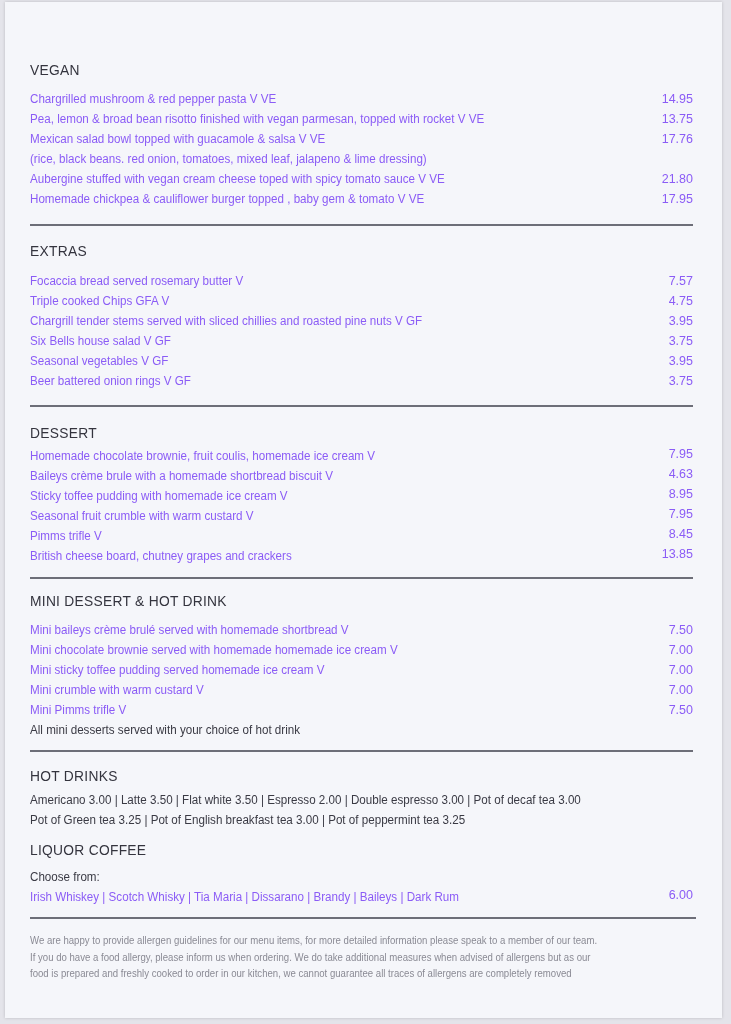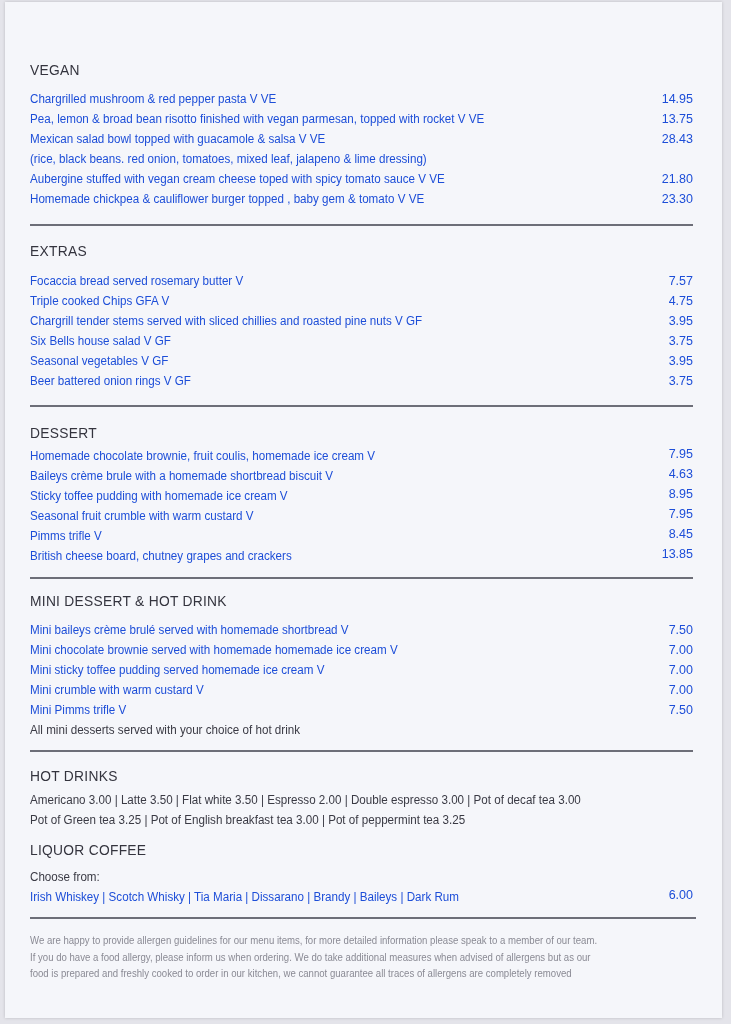--- a/index.html
+++ b/index.html
@@ -15,21 +15,21 @@
     box-shadow: 0 0 3px rgba(0,0,0,0.18);
   }
   .content { position:absolute; left:25px; top:0; width:668px; }
   .section-title {
     position:absolute; left:0;
     font-size:15px; letter-spacing:0.3px; color:#34343e; font-weight:normal;
     transform:scaleX(0.92); transform-origin:left center;
   }
   .row {
     position:absolute; left:0; width:663px; height:18px;
-    font-size:12.5px; line-height:18px; color:#1d4ed8;
+    font-size:12.5px; line-height:18px; color:#8b5cf6;
   }
   .row .name {
     position:absolute; left:0; white-space:nowrap;
     transform:scaleX(0.93); transform-origin:left center;
   }
   .row .price { position:absolute; right:0; text-align:left; white-space:nowrap; }
   .divider { position:absolute; left:0; width:663px; height:2px; background:#6d6e78; }
   .note {
     position:absolute; left:0; white-space:nowrap;
     font-size:12.5px; line-height:18px; color:#3a3a44;
@@ -52,33 +52,33 @@
     <div class="row" style="top:88px">
         <span class="name">Chargrilled mushroom &amp; red pepper pasta V VE</span>
         <span class="price">14.95</span>
       </div>
     <div class="row" style="top:108px">
         <span class="name">Pea, lemon &amp; broad bean risotto finished with vegan parmesan, topped with rocket V VE</span>
         <span class="price">13.75</span>
       </div>
     <div class="row" style="top:128px">
         <span class="name">Mexican salad bowl topped with guacamole &amp; salsa V VE</span>
-        <span class="price">28.43</span>
+        <span class="price">17.76</span>
       </div>
     <div class="row" style="top:148px">
         <span class="name">(rice, black beans. red onion, tomatoes, mixed leaf, jalapeno &amp; lime dressing)</span>
         <span class="price"></span>
       </div>
     <div class="row" style="top:168px">
         <span class="name">Aubergine stuffed with vegan cream cheese toped with spicy tomato sauce V VE</span>
         <span class="price">21.80</span>
       </div>
     <div class="row" style="top:188px">
         <span class="name">Homemade chickpea &amp; cauliflower burger topped , baby gem &amp; tomato V VE</span>
-        <span class="price">23.30</span>
+        <span class="price">17.95</span>
       </div>
     <div class="divider" style="top:222px"></div>
 
     <div class="section-title" style="top:240px">EXTRAS</div>
     <div class="row" style="top:270px">
         <span class="name">Focaccia bread served rosemary butter V</span>
         <span class="price">7.57</span>
       </div>
     <div class="row" style="top:290px">
         <span class="name">Triple cooked Chips GFA V</span>

